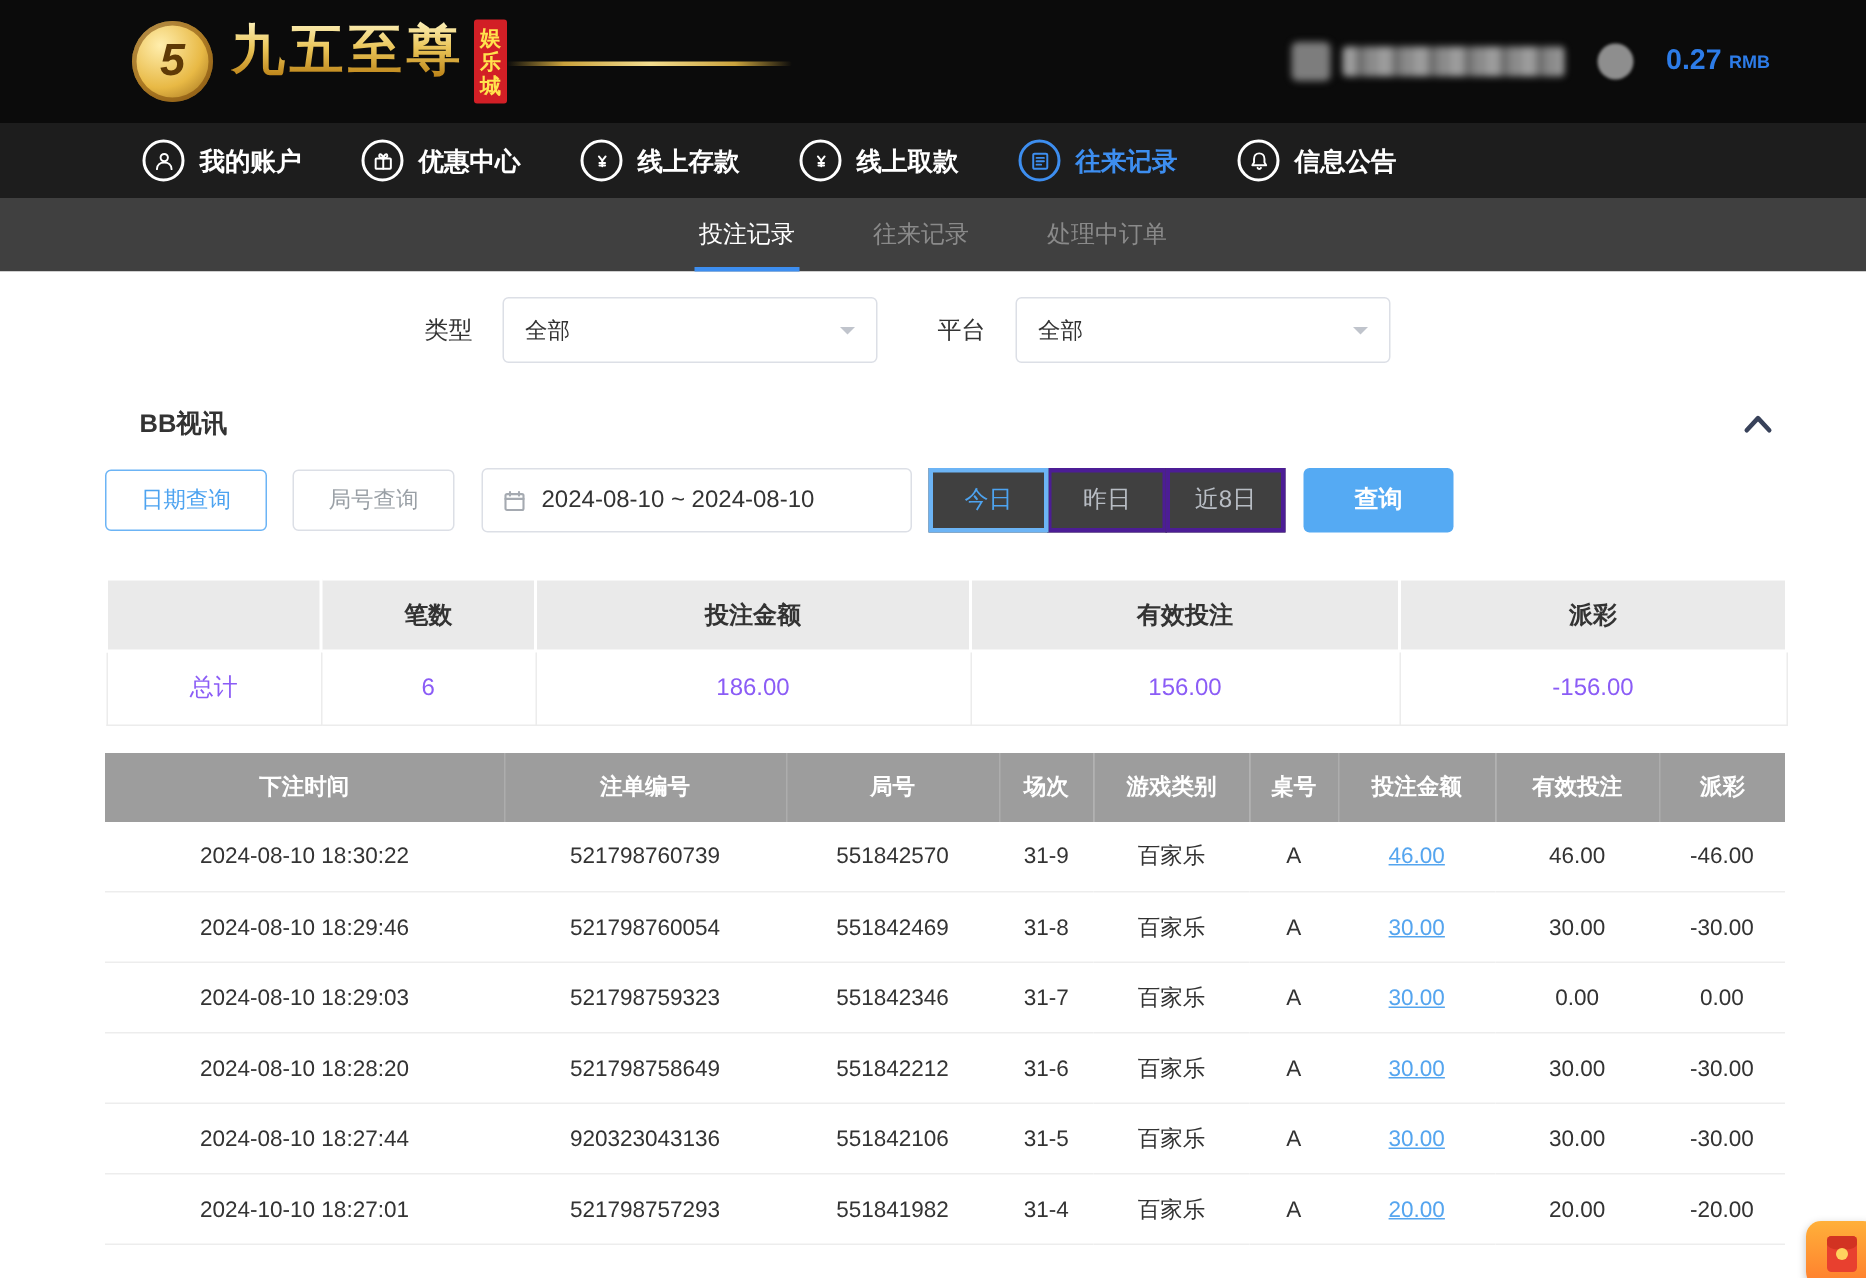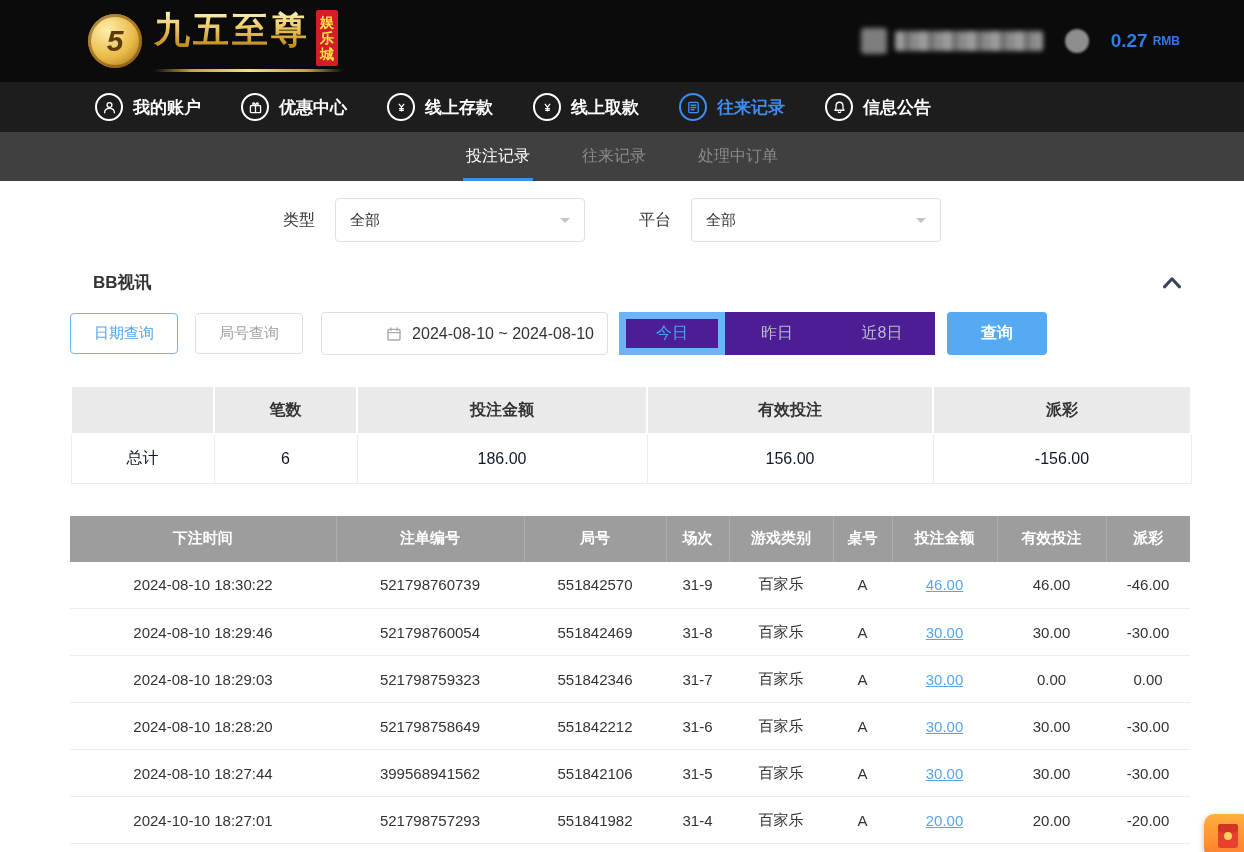--- a/index.html
+++ b/index.html
@@ -12,21 +12,21 @@
   
   .top-header { height:82px; background:#0b0b0b; display:flex; align-items:center; }
   .logo { margin-left:88px; display:flex; align-items:center; gap:12px; cursor:pointer; }
   .logo-coin {
     width:54px; height:54px; border-radius:50%;
     background: radial-gradient(circle at 35% 30%, #ffeead, #e8b945 55%, #8a5a12);
     display:flex; align-items:center; justify-content:center;
     box-shadow: inset 0 0 0 3px rgba(120,70,10,.55);
   }
   .logo-coin span { font-size:30px; font-weight:bold; font-style:italic; color:#5f3a06; }
-  .brand-wrap { display:flex; flex-direction:column; }
+  .brand-wrap { display:flex; flex-direction:row; }
   .brand-line { display:flex; align-items:flex-start; gap:6px; }
   .brand-name {
     font-size:36px; font-weight:bold; letter-spacing:3px; line-height:1.1;
     background: linear-gradient(#fdf3c0, #eac558 48%, #b87d12);
     -webkit-background-clip:text; background-clip:text;
     -webkit-text-fill-color:transparent; color:#e9c155;
   }
   .brand-badge {
     background:#d21f26; color:#ffe34d; font-size:14px; font-weight:bold;
     width:22px; padding:4px 2px; line-height:16px; text-align:center;
@@ -66,54 +66,54 @@
   .subtab.active::after { content:""; position:absolute; left:0; right:0; bottom:0; height:3px; background:#3d8ef0; }
 
   
   .filter-row { display:flex; align-items:center; padding:17px 0 15px 283px; background:#fff; }
   .filter-label { font-size:16px; color:#333; margin-right:20px; }
   .select-box {
     width:250px; height:44px; border:1px solid #dcdfe6; border-radius:4px;
     display:flex; align-items:center; justify-content:space-between;
     padding:0 14px; font-size:15px; color:#333; cursor:pointer; background:#fff;
   }
-  .select-box + .filter-label { margin-left:54px; }
+  .select-box + .filter-label { margin-left:40px; }
   .caret-down { width:0; height:0; border:5px solid transparent; border-top-color:#c0c4cc; margin-top:5px; }
 
   
   .section-header { display:flex; align-items:center; justify-content:space-between; padding:14px 62px 18px 93px; }
   .section-title { font-size:17px; font-weight:bold; color:#333; }
   .collapse-btn { cursor:pointer; display:flex; }
   .collapse-btn svg { stroke:#38425a; fill:none; stroke-width:2.4; stroke-linecap:round; stroke-linejoin:round; }
 
   
   .query-row { display:flex; align-items:center; padding:0 70px; margin-bottom:30px; }
   .btn { height:41px; border-radius:4px; display:flex; align-items:center; justify-content:center; font-size:15px; cursor:pointer; background:#fff; }
   .btn-blue-outline { border:1px solid #6cb4f5; color:#4da3f0; padding:0 23px; }
   .btn-gray-outline { border:1px solid #dcdfe6; color:#9aa0a6; padding:0 23px; margin-left:17px; }
   .date-input {
     height:43px; width:287px; border:1px solid #dcdfe6; border-radius:4px;
     display:flex; align-items:center; gap:10px; padding:0 13px;
-    font-size:16px; color:#333; margin-left:18px; cursor:pointer; background:#fff;justify-content:flex-end;
+    font-size:16px; color:#333; margin-left:18px; cursor:pointer; background:#fff;
   }
   .date-input svg { stroke:#a5aab1; fill:none; stroke-width:1.4; stroke-linecap:round; }
   .seg-group { display:flex; margin-left:12px; }
-  .seg { height:43px; width:106px; display:flex; align-items:center; justify-content:center; border:7px solid #4c1d95; font-size:16px; color:#b8bdc4; margin-left:-1px; background:#4c1d95; cursor:pointer; }
+  .seg { height:43px; width:80px; display:flex; align-items:center; justify-content:center; border:3px solid #4c1d95; font-size:16px; color:#b8bdc4; margin-left:-1px; background:#404040; cursor:pointer; }
   .seg.active { border-color:#6cb4f5; color:#4da3f0; position:relative; z-index:1; }
   .btn-primary { height:43px; width:100px; background:#55aaf3; color:#fff; border:none; border-radius:4px; font-size:16px; margin-left:12px;font-weight:bold; }
 
   
   table { border-collapse:collapse; table-layout:fixed; width:1120px; margin:0 70px; }
-  .summary-table { margin-bottom:32px; }
+  .summary-table { margin-bottom:18px; }
   .summary-table th {
     background:#eaeaea; height:48px; font-size:16px; font-weight:bold; color:#333;
     border:2px solid #fff; text-align:center;
   }
   .summary-table td {
-    background:#fff; height:49px; font-size:16px; color:#0f172a;
+    background:#fff; height:49px; font-size:16px; color:#8b5cf6;
     border:1px solid #ececec; text-align:center;
   }
 
   
   .bet-table th {
     background:#9d9d9d; color:#fff; height:46px; font-size:15px; font-weight:bold;
     text-align:center; border-right:1px solid #adadad;
   }
   .bet-table th:last-child { border-right:none; }
   .bet-table td {
@@ -356,21 +356,21 @@
     <td>551842212</td>
     <td>31-6</td>
     <td>百家乐</td>
     <td>A</td>
     <td><span class="bet-link">30.00</span></td>
     <td>30.00</td>
     <td class="neg">-30.00</td>
   </tr>
   <tr>
     <td>2024-08-10 18:27:44</td>
-    <td>399568941562</td>
+    <td>920323043136</td>
     <td>551842106</td>
     <td>31-5</td>
     <td>百家乐</td>
     <td>A</td>
     <td><span class="bet-link">30.00</span></td>
     <td>30.00</td>
     <td class="neg">-30.00</td>
   </tr>
   <tr>
     <td>2024-10-10 18:27:01</td>

